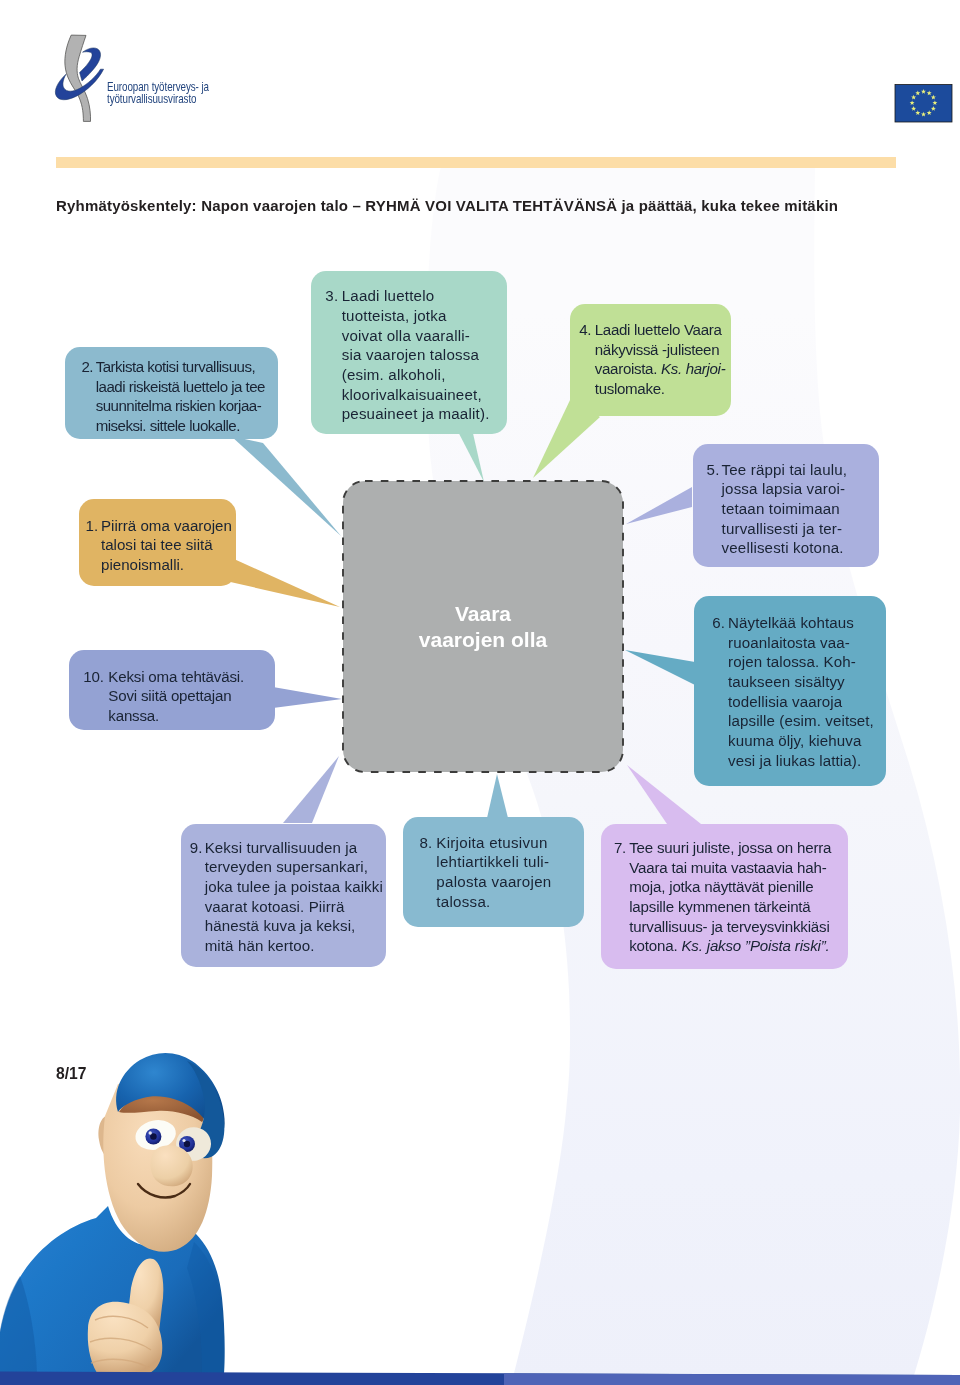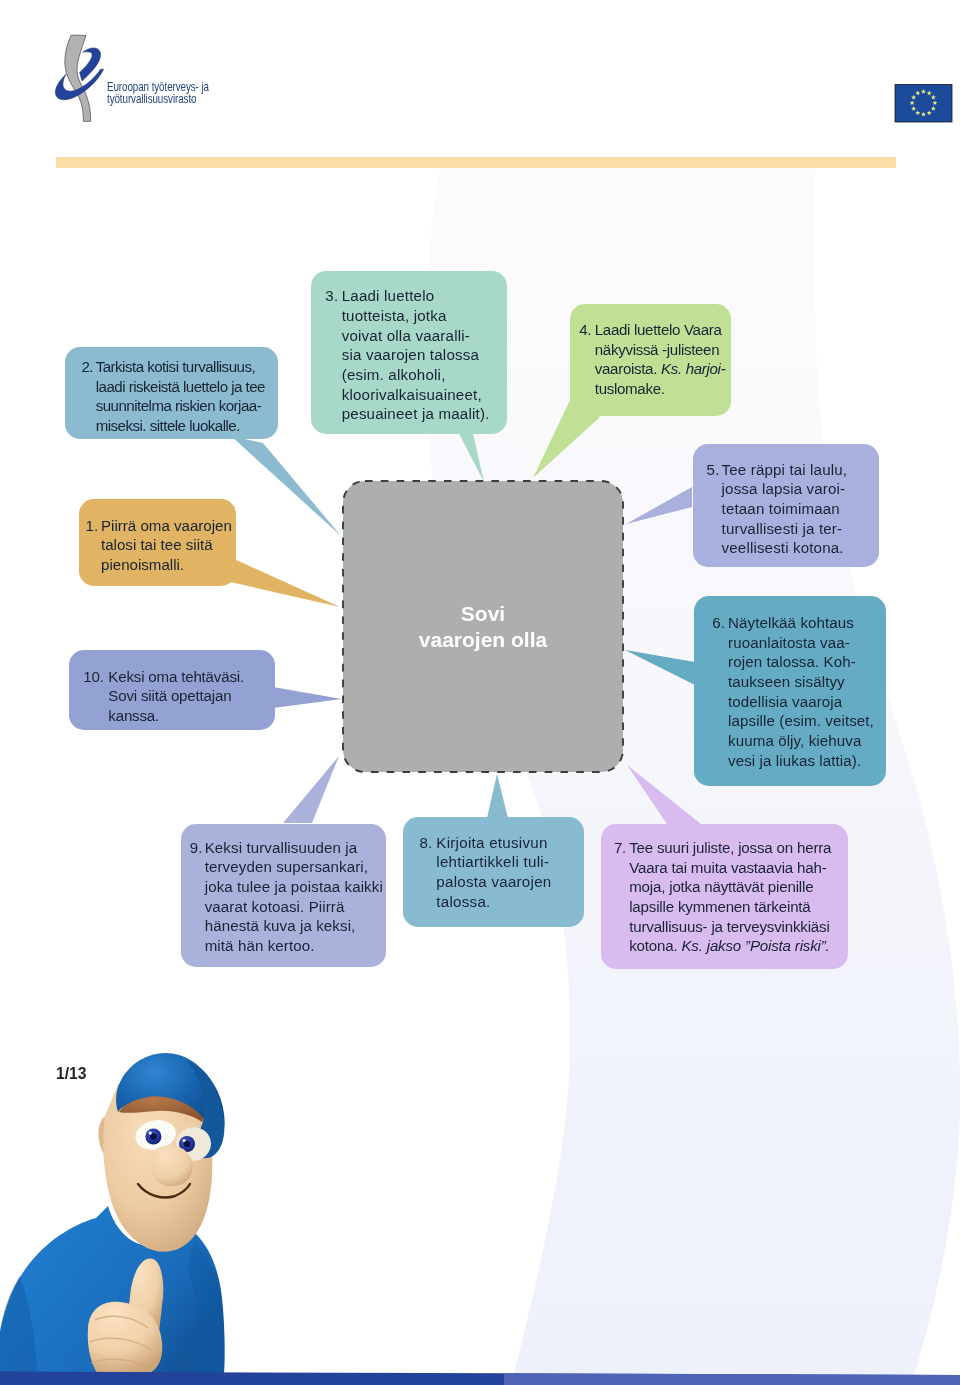--- a/index.html
+++ b/index.html
@@ -94,21 +94,22 @@
         <path d="M917.80 90.53 L918.44 92.24 L920.27 92.32 L918.84 93.46 L919.33 95.23 L917.80 94.22 L916.27 95.23 L916.76 93.46 L915.33 92.32 L917.16 92.24 Z"></path>
       </g>
   </svg>
 
   <div class="logotext" style="left:107px;top:82px;">
     <div>Euroopan työterveys- ja</div>
     <div>työturvallisuusvirasto</div>
   </div>
 
   <div class="hdr-rule"></div>
-  <div class="page-num">1/13</div>
+  <div class="page-title">Ryhmätyöskentely: Napon vaarojen talo – RYHMÄ VOI VALITA TEHTÄVÄNSÄ ja päättää, kuka tekee mitäkin</div>
+  <div class="page-num">8/17</div>
 
   <svg class="layer" viewBox="0 0 960 1385">
 
     <path d="M231 436 L341 536 L263 443 Z" fill="#8cbace"></path>
     <path d="M452 420 L484 482 L470 420 Z" fill="#a8d8c8"></path>
     <path d="M571 398 L533 478 L600 417 Z" fill="#c0e096"></path>
     <path d="M692 487 L626 524 L692 507 Z" fill="#aab0de"></path>
     <path d="M695 662 L625 650 L695 685 Z" fill="#65abc4"></path>
     <path d="M627 765 L667 824 L701 824 Z" fill="#d8bcef"></path>
     <path d="M497 774 L487 818 L508 818 Z" fill="#88bad0"></path>
@@ -124,21 +125,21 @@
     <rect x="69" y="650" width="206" height="80" rx="15" fill="#94a2d3"></rect>
     <rect x="694" y="596" width="192" height="190" rx="15" fill="#65abc4"></rect>
     <rect x="181" y="824" width="205" height="143" rx="15" fill="#aab2dc"></rect>
     <rect x="403" y="817" width="181" height="110" rx="15" fill="#88bad0"></rect>
     <rect x="601" y="824" width="247" height="145" rx="15" fill="#d8bcef"></rect>
 
     <rect x="343" y="481" width="280" height="291" rx="22" fill="#adafaf" stroke="#3c3c3b" stroke-width="1.9" stroke-dasharray="7.6 8.2"></rect>
   </svg>
 
   <div class="ctr-txt">
-    <div>Sovi</div>
+    <div>Vaara</div>
     <div>vaarojen olla</div>
   </div>
 
   <div id="bubble-texts">
       <div class="bub" style="left: 85.5px; top: 515.5px;"><div style="display: flex;"><span style="width: 15.5px; flex: 0 0 15.5px;">1.</span><span>Piirrä oma vaarojen</span></div><div style="display: flex;"><span style="width: 15.5px; flex: 0 0 15.5px;"></span><span>talosi tai tee siitä</span></div><div style="display: flex;"><span style="width: 15.5px; flex: 0 0 15.5px;"></span><span>pienoismalli.</span></div></div>
       <div class="bub" style="left: 81.5px; top: 357px; letter-spacing: -0.52px;"><div style="display: flex;"><span style="width: 14.2px; flex: 0 0 14.2px;">2.</span><span>Tarkista kotisi turvallisuus,</span></div><div style="display: flex;"><span style="width: 14.2px; flex: 0 0 14.2px;"></span><span>laadi riskeistä luettelo ja tee</span></div><div style="display: flex;"><span style="width: 14.2px; flex: 0 0 14.2px;"></span><span>suunnitelma riskien korjaa-</span></div><div style="display: flex;"><span style="width: 14.2px; flex: 0 0 14.2px;"></span><span>miseksi. sittele luokalle.</span></div></div>
       <div class="bub" style="left: 325.3px; top: 286.2px; letter-spacing: 0.2px;"><div style="display: flex;"><span style="width: 16.4px; flex: 0 0 16.4px;">3.</span><span>Laadi luettelo</span></div><div style="display: flex;"><span style="width: 16.4px; flex: 0 0 16.4px;"></span><span>tuotteista, jotka</span></div><div style="display: flex;"><span style="width: 16.4px; flex: 0 0 16.4px;"></span><span>voivat olla vaaralli-</span></div><div style="display: flex;"><span style="width: 16.4px; flex: 0 0 16.4px;"></span><span>sia vaarojen talossa</span></div><div style="display: flex;"><span style="width: 16.4px; flex: 0 0 16.4px;"></span><span>(esim. alkoholi,</span></div><div style="display: flex;"><span style="width: 16.4px; flex: 0 0 16.4px;"></span><span>kloorivalkaisuaineet,</span></div><div style="display: flex;"><span style="width: 16.4px; flex: 0 0 16.4px;"></span><span>pesuaineet ja maalit).</span></div></div>
       <div class="bub" style="left: 579.3px; top: 320px; letter-spacing: -0.32px;"><div style="display: flex;"><span style="width: 15.5px; flex: 0 0 15.5px;">4.</span><span>Laadi luettelo Vaara</span></div><div style="display: flex;"><span style="width: 15.5px; flex: 0 0 15.5px;"></span><span>näkyvissä -julisteen</span></div><div style="display: flex;"><span style="width: 15.5px; flex: 0 0 15.5px;"></span><span>vaaroista. <i>Ks. harjoi-</i></span></div><div style="display: flex;"><span style="width: 15.5px; flex: 0 0 15.5px;"></span><span>tuslomake.</span></div></div>
       <div class="bub" style="left: 706.6px; top: 459.5px; letter-spacing: 0.15px;"><div style="display: flex;"><span style="width: 15px; flex: 0 0 15px;">5.</span><span>Tee räppi tai laulu,</span></div><div style="display: flex;"><span style="width: 15px; flex: 0 0 15px;"></span><span>jossa lapsia varoi-</span></div><div style="display: flex;"><span style="width: 15px; flex: 0 0 15px;"></span><span>tetaan toimimaan</span></div><div style="display: flex;"><span style="width: 15px; flex: 0 0 15px;"></span><span>turvallisesti ja ter-</span></div><div style="display: flex;"><span style="width: 15px; flex: 0 0 15px;"></span><span>veellisesti kotona.</span></div></div>
       <div class="bub" style="left: 712.2px; top: 612.9px; letter-spacing: 0.1px;"><div style="display: flex;"><span style="width: 15.9px; flex: 0 0 15.9px;">6.</span><span>Näytelkää kohtaus</span></div><div style="display: flex;"><span style="width: 15.9px; flex: 0 0 15.9px;"></span><span>ruoanlaitosta vaa-</span></div><div style="display: flex;"><span style="width: 15.9px; flex: 0 0 15.9px;"></span><span>rojen talossa. Koh-</span></div><div style="display: flex;"><span style="width: 15.9px; flex: 0 0 15.9px;"></span><span>taukseen sisältyy</span></div><div style="display: flex;"><span style="width: 15.9px; flex: 0 0 15.9px;"></span><span>todellisia vaaroja</span></div><div style="display: flex;"><span style="width: 15.9px; flex: 0 0 15.9px;"></span><span>lapsille (esim. veitset,</span></div><div style="display: flex;"><span style="width: 15.9px; flex: 0 0 15.9px;"></span><span>kuuma öljy, kiehuva</span></div><div style="display: flex;"><span style="width: 15.9px; flex: 0 0 15.9px;"></span><span>vesi ja liukas lattia).</span></div></div>

